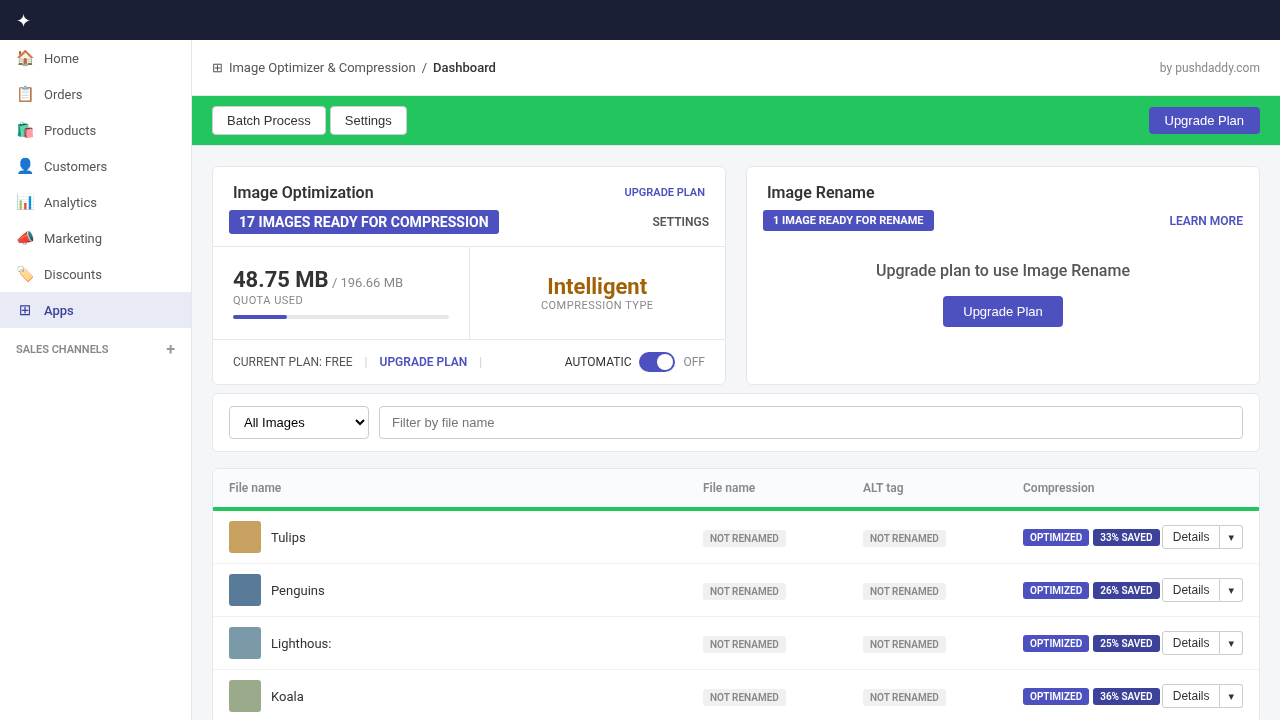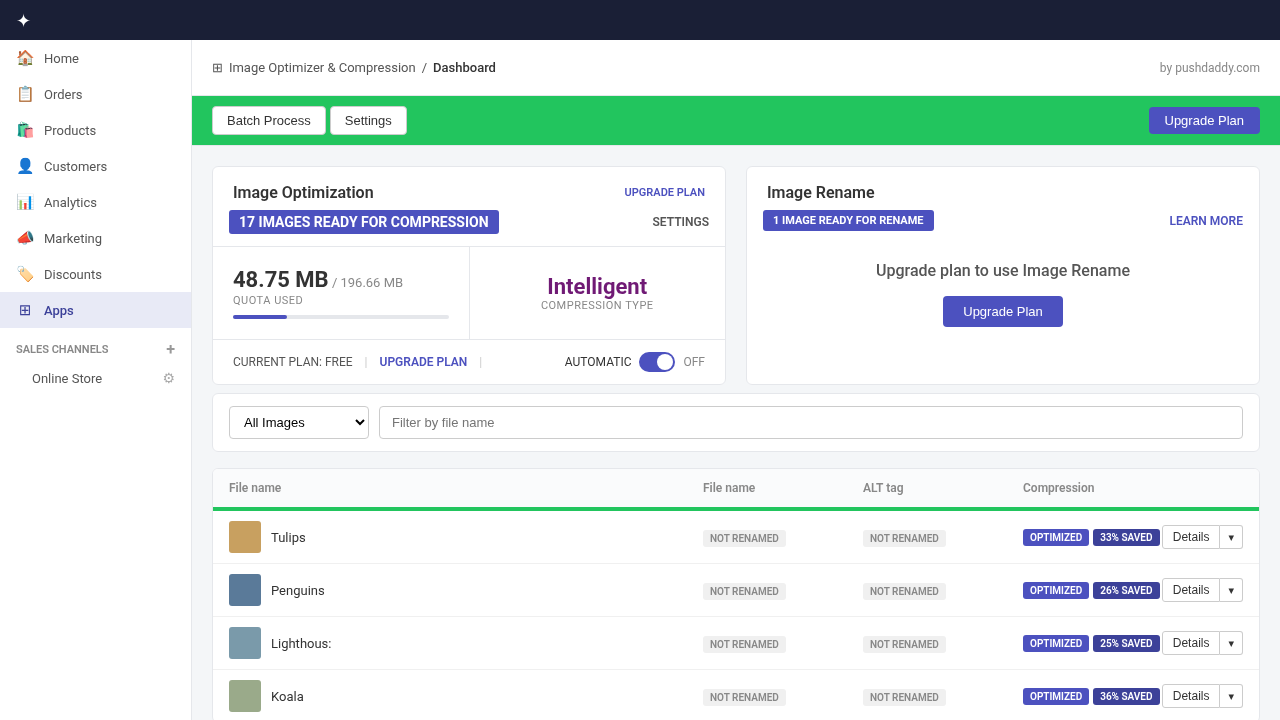--- a/index.html
+++ b/index.html
@@ -50,21 +50,21 @@
     .banner-row { display: flex; align-items: center; justify-content: space-between; padding: 0 16px; margin-top: 8px; }
 
     .card-stats { display: flex; border-top: 1px solid #e5e7eb; margin-top: 12px; }
     .stat-left { flex: 1; padding: 20px; border-right: 1px solid #e5e7eb; }
     .stat-main { font-size: 22px; font-weight: 700; color: #333; }
     .stat-secondary { font-size: 13px; color: #888; }
     .stat-label { font-size: 11px; color: #888; margin-top: 2px; letter-spacing: 0.5px; }
     .progress-bar { height: 4px; background: #e5e7eb; border-radius: 2px; margin-top: 8px; width: 100%; }
     .progress-fill { height: 100%; background: #4c51bf; border-radius: 2px; }
     .stat-right { flex: 1; padding: 20px; display: flex; flex-direction: column; align-items: center; justify-content: center; }
-    .compression-type { font-size: 22px; font-weight: 700; color: #701a75; }
+    .compression-type { font-size: 22px; font-weight: 700; color: #a16207; }
     .compression-label { font-size: 11px; color: #888; letter-spacing: 0.5px; }
 
     .card-footer { padding: 12px 20px; border-top: 1px solid #e5e7eb; display: flex; align-items: center; gap: 12px; font-size: 12px; }
     .plan-text { color: #888; }
     .plan-text span { font-weight: 400; color: #555; }
     .upgrade-plan-link { color: #4c51bf; font-weight: 600; cursor: pointer; }
     .divider { color: #ccc; }
     .toggle-row { display: flex; align-items: center; gap: 8px; margin-left: auto; }
     .toggle { width: 36px; height: 20px; background: #4c51bf; border-radius: 10px; position: relative; cursor: pointer; }
     .toggle-knob { width: 16px; height: 16px; background: white; border-radius: 50%; position: absolute; top: 2px; right: 2px; }
@@ -140,24 +140,20 @@
         <div class="sidebar-item active">
           <span class="sidebar-icon">⊞</span>
           <span>Apps</span>
         </div>
       </div>
     <div id="sidebar-sales">
   <div class="sidebar-section-title">
     <span>SALES CHANNELS</span>
     <span class="add-btn">+</span>
   </div>
-<div class="sidebar-sub-item">
-          <span>Online Store</span>
-          <span style="color:#aaa;font-size:14px;">⚙</span>
-        </div>
       </div>
   </nav>
 
   <div class="content">
 
     <div class="content-header">
       <div class="breadcrumb">
         <span>⊞</span>
         <span>Image Optimizer &amp; Compression</span>
         <span>/</span>

